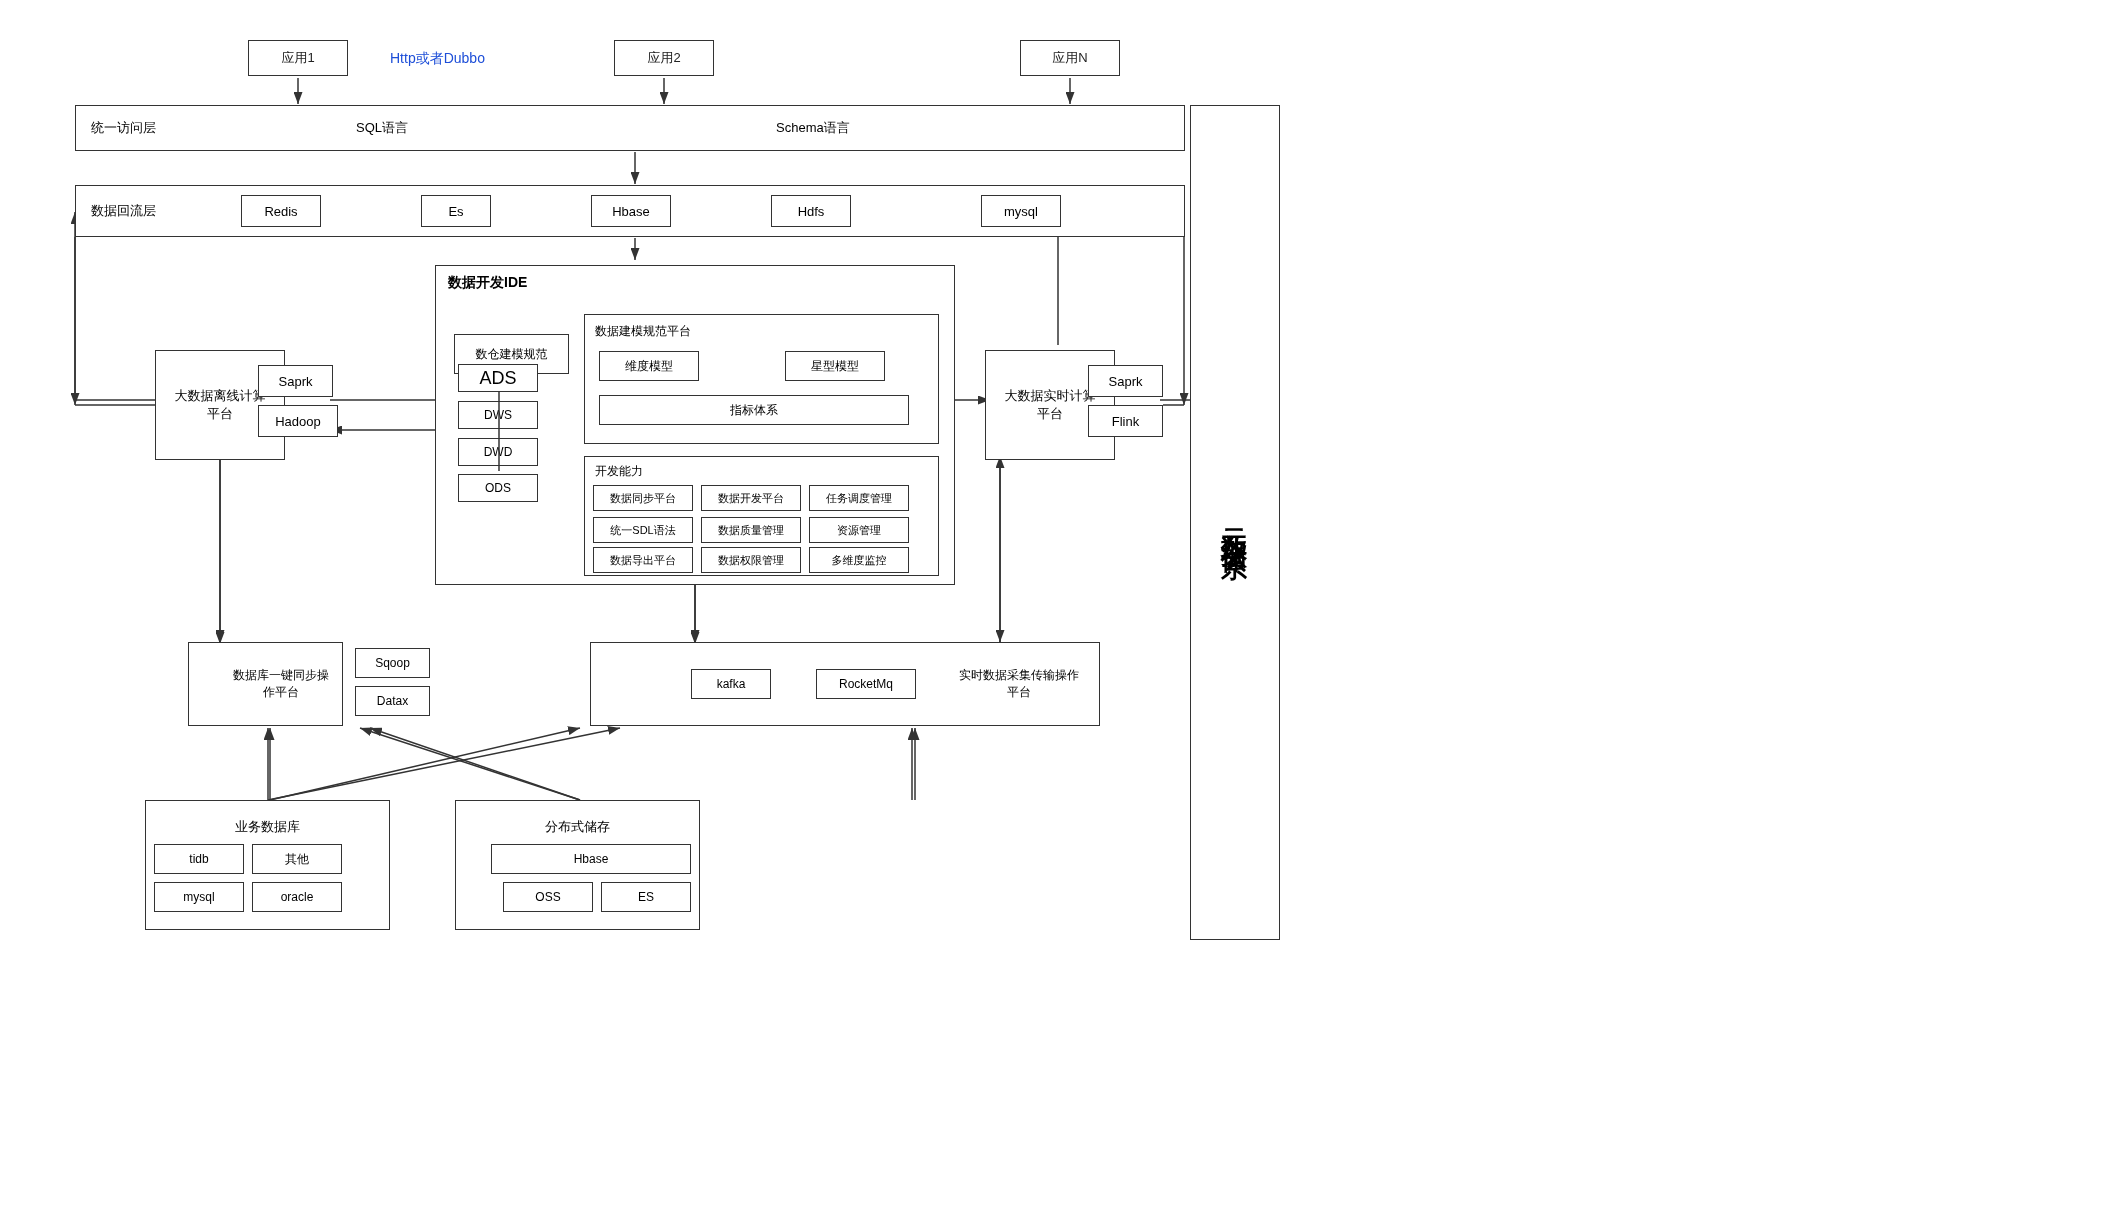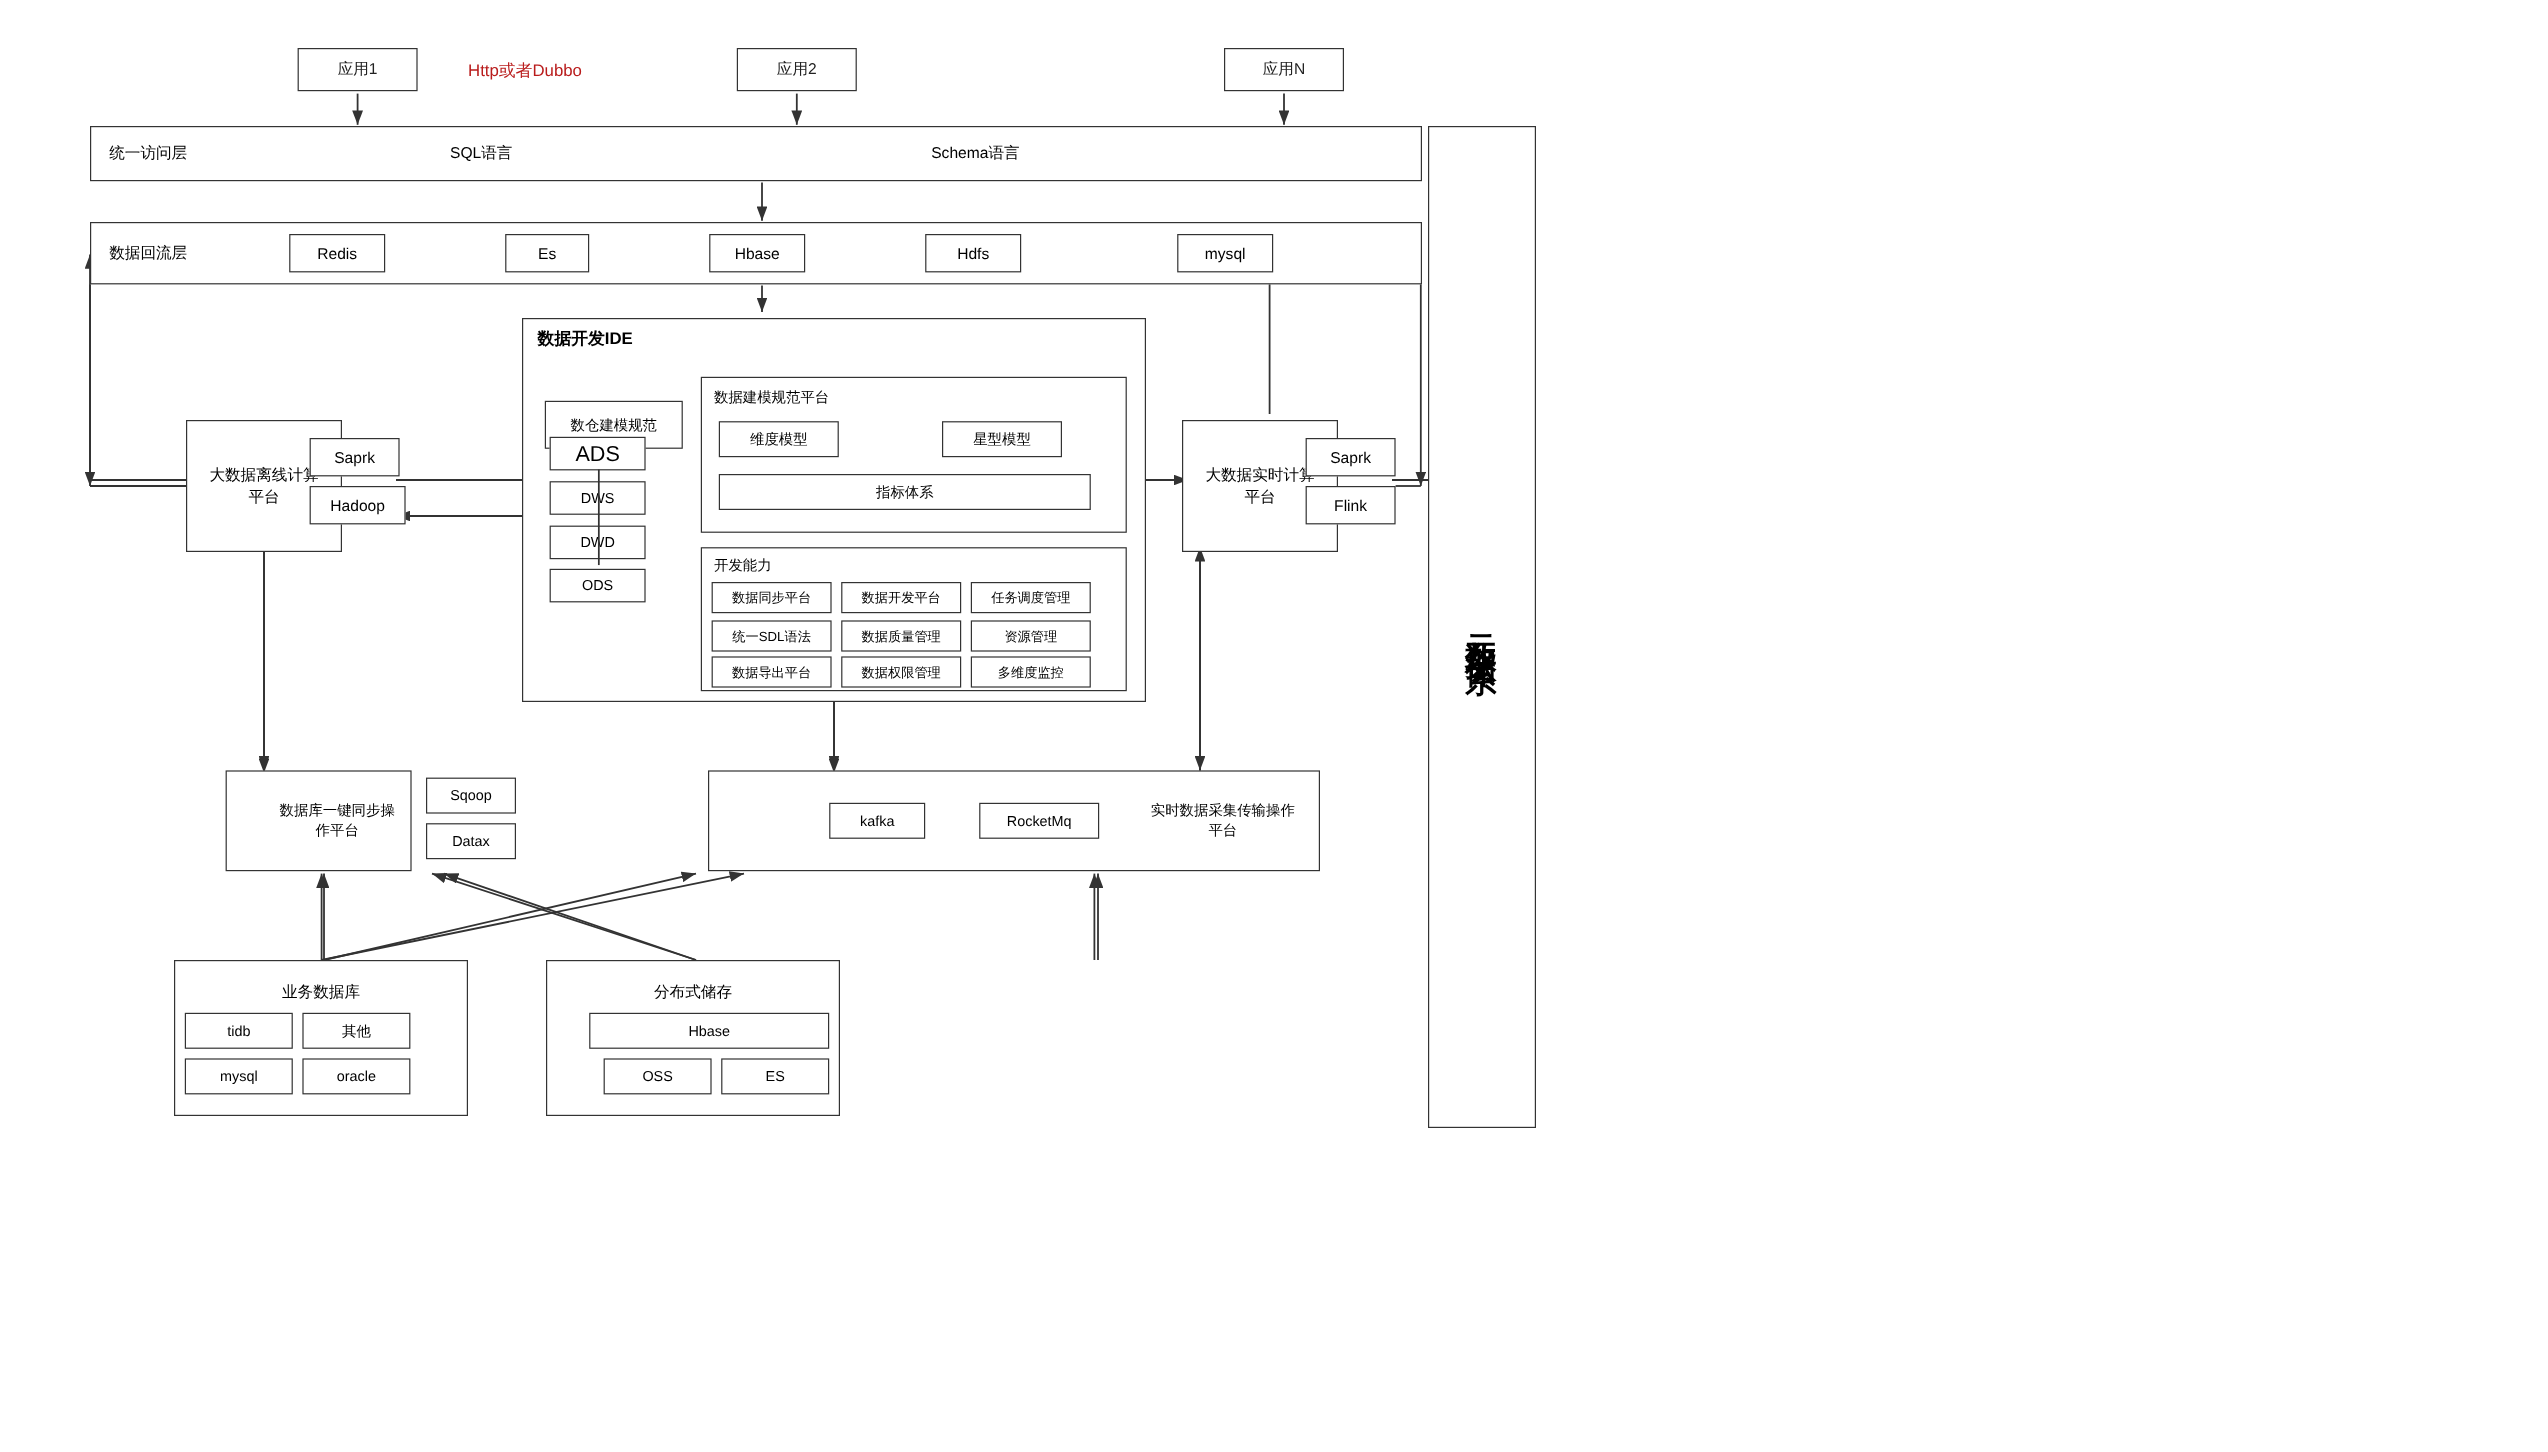--- a/index.html
+++ b/index.html
@@ -119,33 +119,33 @@
     <line x1="75" y1="400" x2="75" y2="212" stroke="#333" stroke-width="1.5" marker-end="url(#arrowhead)"></line>
 
     <line x1="1160" y1="400" x2="1195" y2="400" stroke="#333" stroke-width="1.5"></line>
     <line x1="1195" y1="400" x2="1195" y2="212" stroke="#333" stroke-width="1.5" marker-end="url(#arrowhead)"></line>
   </svg>
 
   <div class="box-small" style="left:248px;top:40px;width:100px;height:36px;">
     <span class="label-text">应用1</span>
   </div>
 
-  <div style="position:absolute;left:390px;top:50px;font-size:14px;color:#b91c1c;">Http或者Dubbo</div>
+  <div style="position:absolute;left:390px;top:50px;font-size:14px;color:#1d4ed8;">Http或者Dubbo</div>
 
   <div class="box-small" style="left:614px;top:40px;width:100px;height:36px;">
     <span class="label-text">应用2</span>
   </div>
 
   <div class="box-small" style="left:1020px;top:40px;width:100px;height:36px;">
     <span class="label-text">应用N</span>
   </div>
 
   <div class="box" style="left:75px;top:105px;width:1110px;height:46px;">
     <span style="position:absolute;left:15px;font-size:13px;">统一访问层</span>
-    <span style="position:absolute;left:280px;font-size:13px;margin-left:19px;">SQL语言</span>
+    <span style="position:absolute;left:280px;font-size:13px;">SQL语言</span>
     <span style="position:absolute;left:700px;font-size:13px;">Schema语言</span>
   </div>
 
   <div class="box" style="left:75px;top:185px;width:1110px;height:52px;">
     <span style="position:absolute;left:15px;font-size:13px;">数据回流层</span>
 
     <div class="box-small" style="position:absolute;left:165px;top:9px;width:80px;height:32px;">
       <span>Redis</span>
     </div>
 

